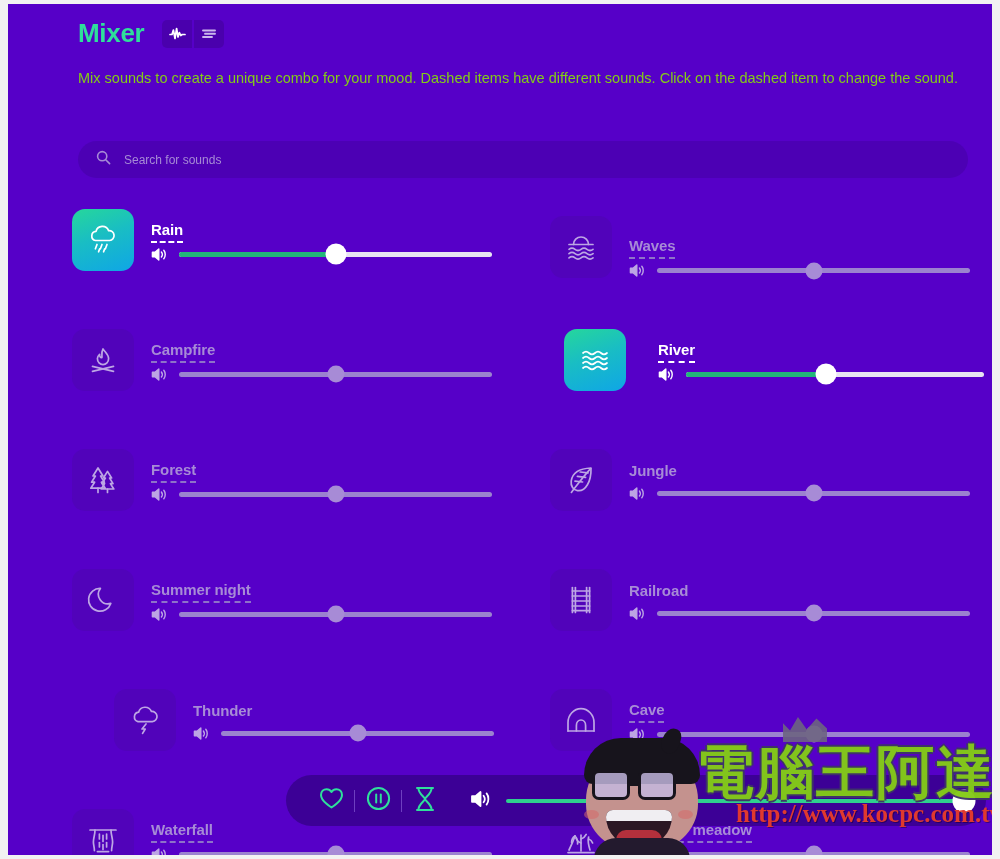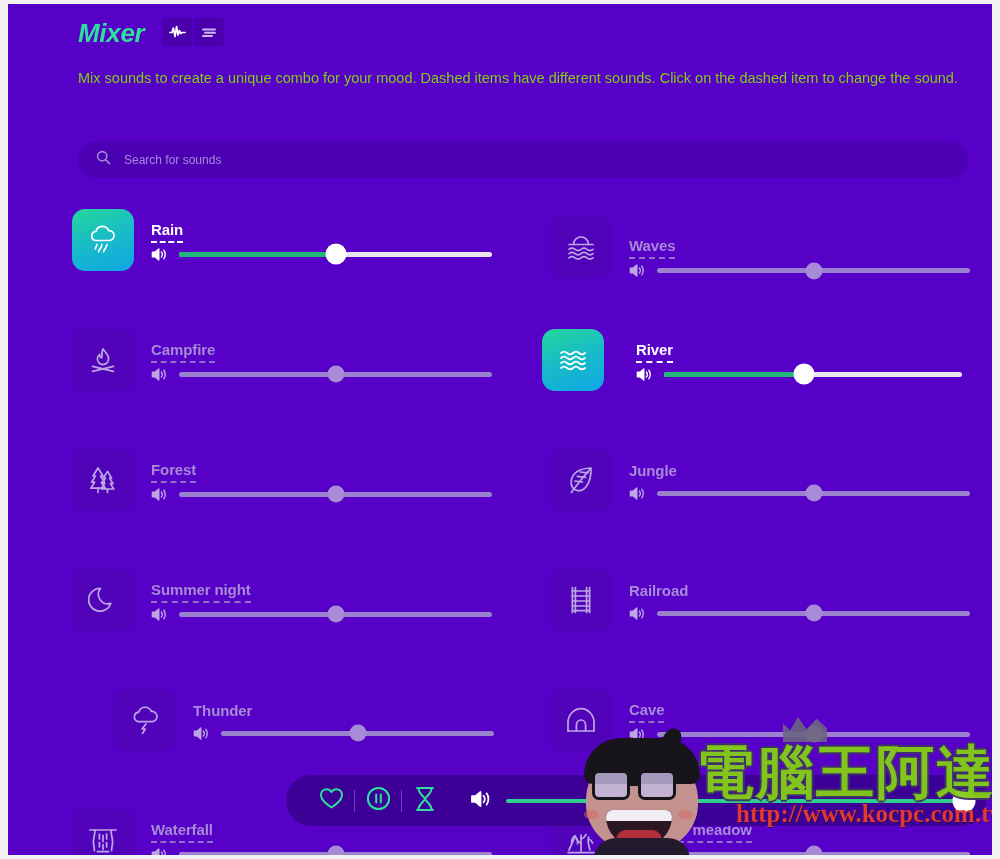--- a/index.html
+++ b/index.html
@@ -15,21 +15,21 @@
     position:absolute;
     left:8px; top:4px;
     width:984px; height:851px;
     background:#5600c8;
     overflow:hidden;
   }
 
   
   .header-row {
     position:absolute; left:70px; top:14px;
-    display:flex; align-items:flex-start; gap:18px;font-style:italic;
+    display:flex; align-items:center; gap:18px;
   }
   .app-title {
     color:#2fdf9b;
     font-size:26px;
     font-weight:bold;
     letter-spacing:-0.3px;
   }
   .seg-group { display:flex; gap:2px; }
   .seg-btn {
     width:30px; height:28px;
@@ -383,21 +383,21 @@
                 <path d="M10.4 5 C11.5 6.4 11.5 8.6 10.4 10"></path>
                 <path d="M12.8 3.2 C14.7 5.5 14.7 9.5 12.8 11.8"></path>
               </svg>
             </span>
             <div class="track">
               <div class="knob" style="left:50%"></div>
             </div>
           </div>
         </div>
       </div>
-      <div class="sound-item" style="left: 470px; top: 120px; gap: 32px;">
+      <div class="sound-item" style="left: 492px; top: 120px; gap: 32px;">
         <div class="tile active">
           <span>
             <svg width="34" height="34" viewBox="0 0 34 34" fill="none" stroke="#ffffff" stroke-width="1.7" stroke-linecap="round" stroke-linejoin="round">
               <path d="M5 10 q3 -2.6 6 0 t6 0 t6 0 t6 0"></path>
               <path d="M5 15 q3 -2.6 6 0 t6 0 t6 0 t6 0"></path>
               <path d="M5 20 q3 -2.6 6 0 t6 0 t6 0 t6 0"></path>
               <path d="M5 25 q3 -2.6 6 0 t6 0 t6 0 t6 0"></path>
             </svg>
           </span>
         </div>

